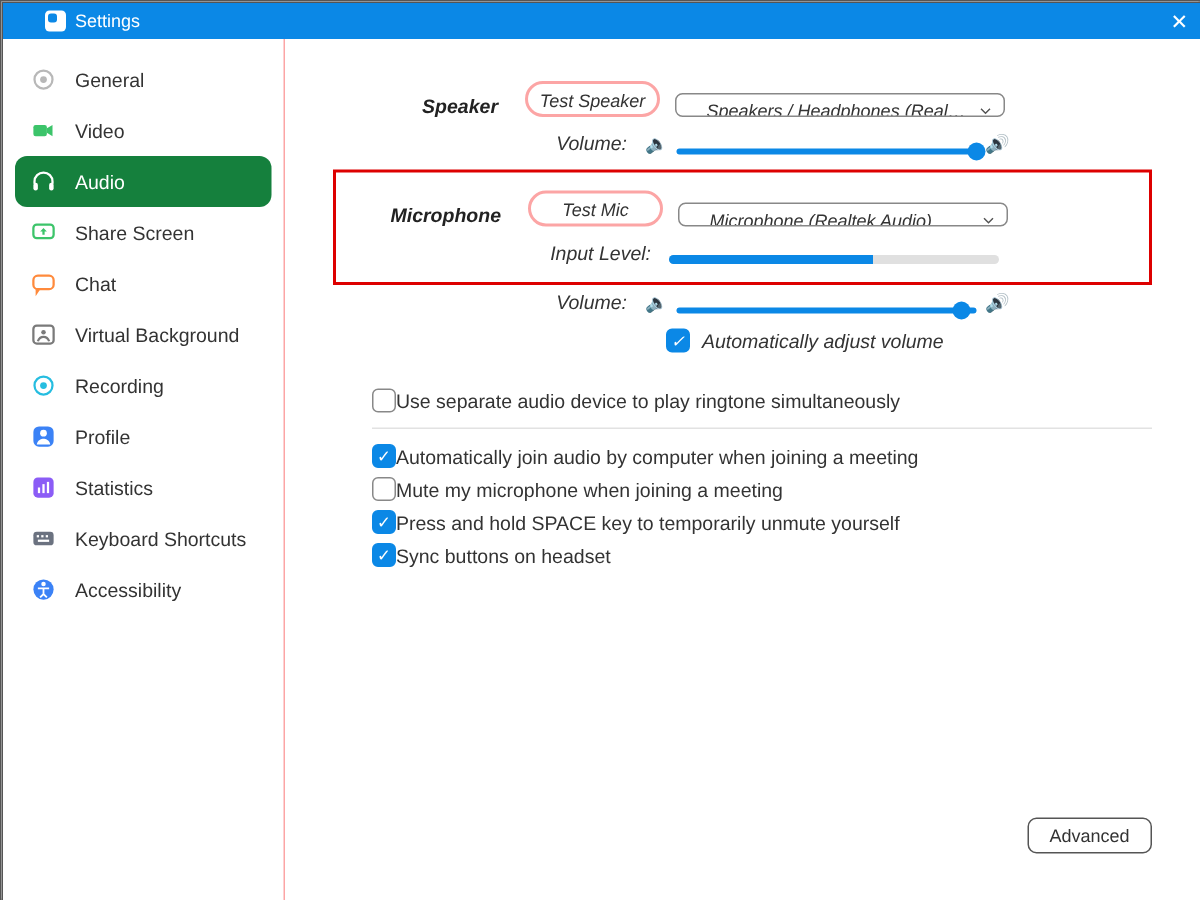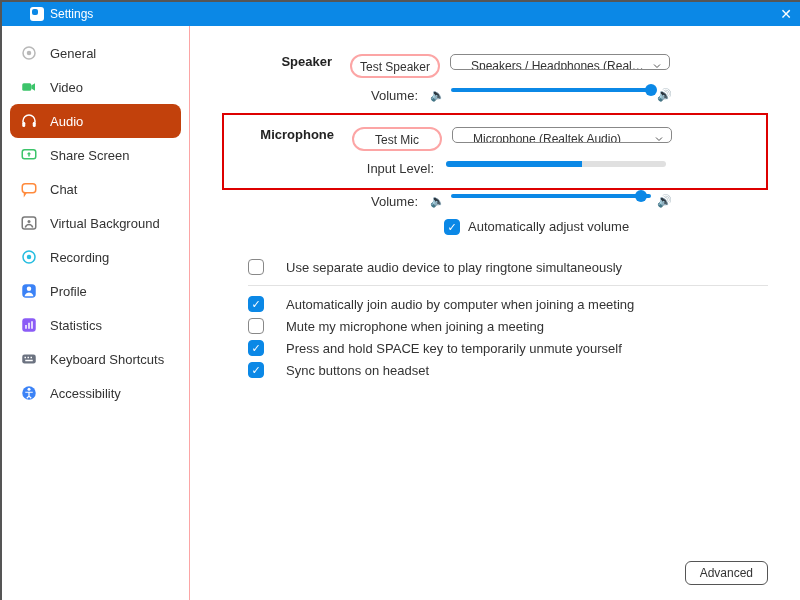--- a/index.html
+++ b/index.html
@@ -11,48 +11,48 @@
   .titlebar-left { display: flex; align-items: center; gap: 6px; margin-left: 20px; }
   .title-icon { width: 14px; height: 14px; background: #fff; border-radius: 3px; position: relative; }
   .title-icon::after { content:""; position:absolute; left:2px; top:2px; width:6px; height:6px; background:#0b88e6; border-radius:2px;}
   .close-x { font-size: 14px; cursor: default; }
   .body { display: flex; height: 575px; }
   .sidebar { width: 188px; border-right: 1px solid #fca5a5; padding: 10px 8px; }
   .sidebar-item {
     display: flex; align-items: center; gap: 12px; height: 34px; padding: 0 10px;
     border-radius: 8px; font-size: 13px; color: #333; cursor: default;
   }
-  .sidebar-item.active { background: #c2410c; color: #fff; }
+  .sidebar-item.active { background: #15803d; color: #fff; }
   .sb-icon { width: 18px; height: 18px; display:flex; align-items:center; justify-content:center; }
 
   .content { flex: 1; padding: 18px 32px 0 32px; position: relative; font-size: 13px; color: #333; }
   .label-col { width: 128px; text-align: right; padding-right: 18px; font-weight: 600; color:#222; font-size:13px;}
   .mid-col { width: 80px; text-align: right; padding-right: 12px; font-size: 13px; color:#333;}
   .test-btn {
     width: 90px; height: 24px; border: 2px solid #fca5a5; border-radius: 12px; background: #fff;
     font-size: 12px; text-align: center; line-height: 22px; cursor: default;
   }
   .select {
     width: 220px; height: 16px; border: 1px solid #888; border-radius: 5px; background: #fff;
     font-size: 12px; padding: 0 22px 0 20px; line-height: 22px; position: relative; white-space: nowrap; overflow: hidden; text-overflow: ellipsis;
   }
   .select .chev { position:absolute; right:6px; top:5px; }
-  .row { display: flex; align-items: flex-start; margin-bottom: 10px; }
+  .row { display: flex; align-items: flex-end; margin-bottom: 10px; font-style: italic; }
   .meter { width: 220px; height: 6px; background: #e0e0e0; border-radius: 3px; overflow: hidden; }
   .meter-fill { height: 100%; background: #0b88e6; }
   .slider { width: 200px; height: 4px; background: #0b88e6; border-radius: 2px; position: relative; }
   .slider .thumb { position: absolute; right: -6px; top: -4px; width: 12px; height: 12px; background: #0b88e6; border-radius: 50%; }
   .vol-icon { font-size: 12px; color: #666; }
   .highlight-box { border: 2px solid #d00; padding: 8px 6px 8px 0; margin: 8px 0 4px 0; }
-  .checkbox-row { display: flex; align-items: center; gap: 22px; margin: 6px 0; padding-left: 26px;}
+  .checkbox-row { display: flex; align-items: center; gap: 0; margin: 6px 0; padding-left: 26px;}
   .cb { width: 16px; height: 16px; border-radius: 4px; border: 1px solid #888; background:#fff; display:flex; align-items:center; justify-content:center; font-size:11px; color:#fff;}
   .cb.checked { background: #0b88e6; border-color:#0b88e6; }
   .divider { height: 1px; background: #e2e2e2; margin: 10px 0 10px 26px; }
   .adv-btn {
-    position: absolute; right: 32px; bottom: 16px; height: 24px; padding: 0 14px;
+    position: absolute; right: 32px; bottom: 32px; height: 24px; padding: 0 14px;
     border: 1px solid #555; border-radius: 6px; font-size: 12px; line-height: 22px; background:#fff;
   }
   svg { display:block; }
 </style>
 </head>
 <body>
 
 <div class="titlebar">
   <div class="titlebar-left">
     <span class="title-icon"></span>

